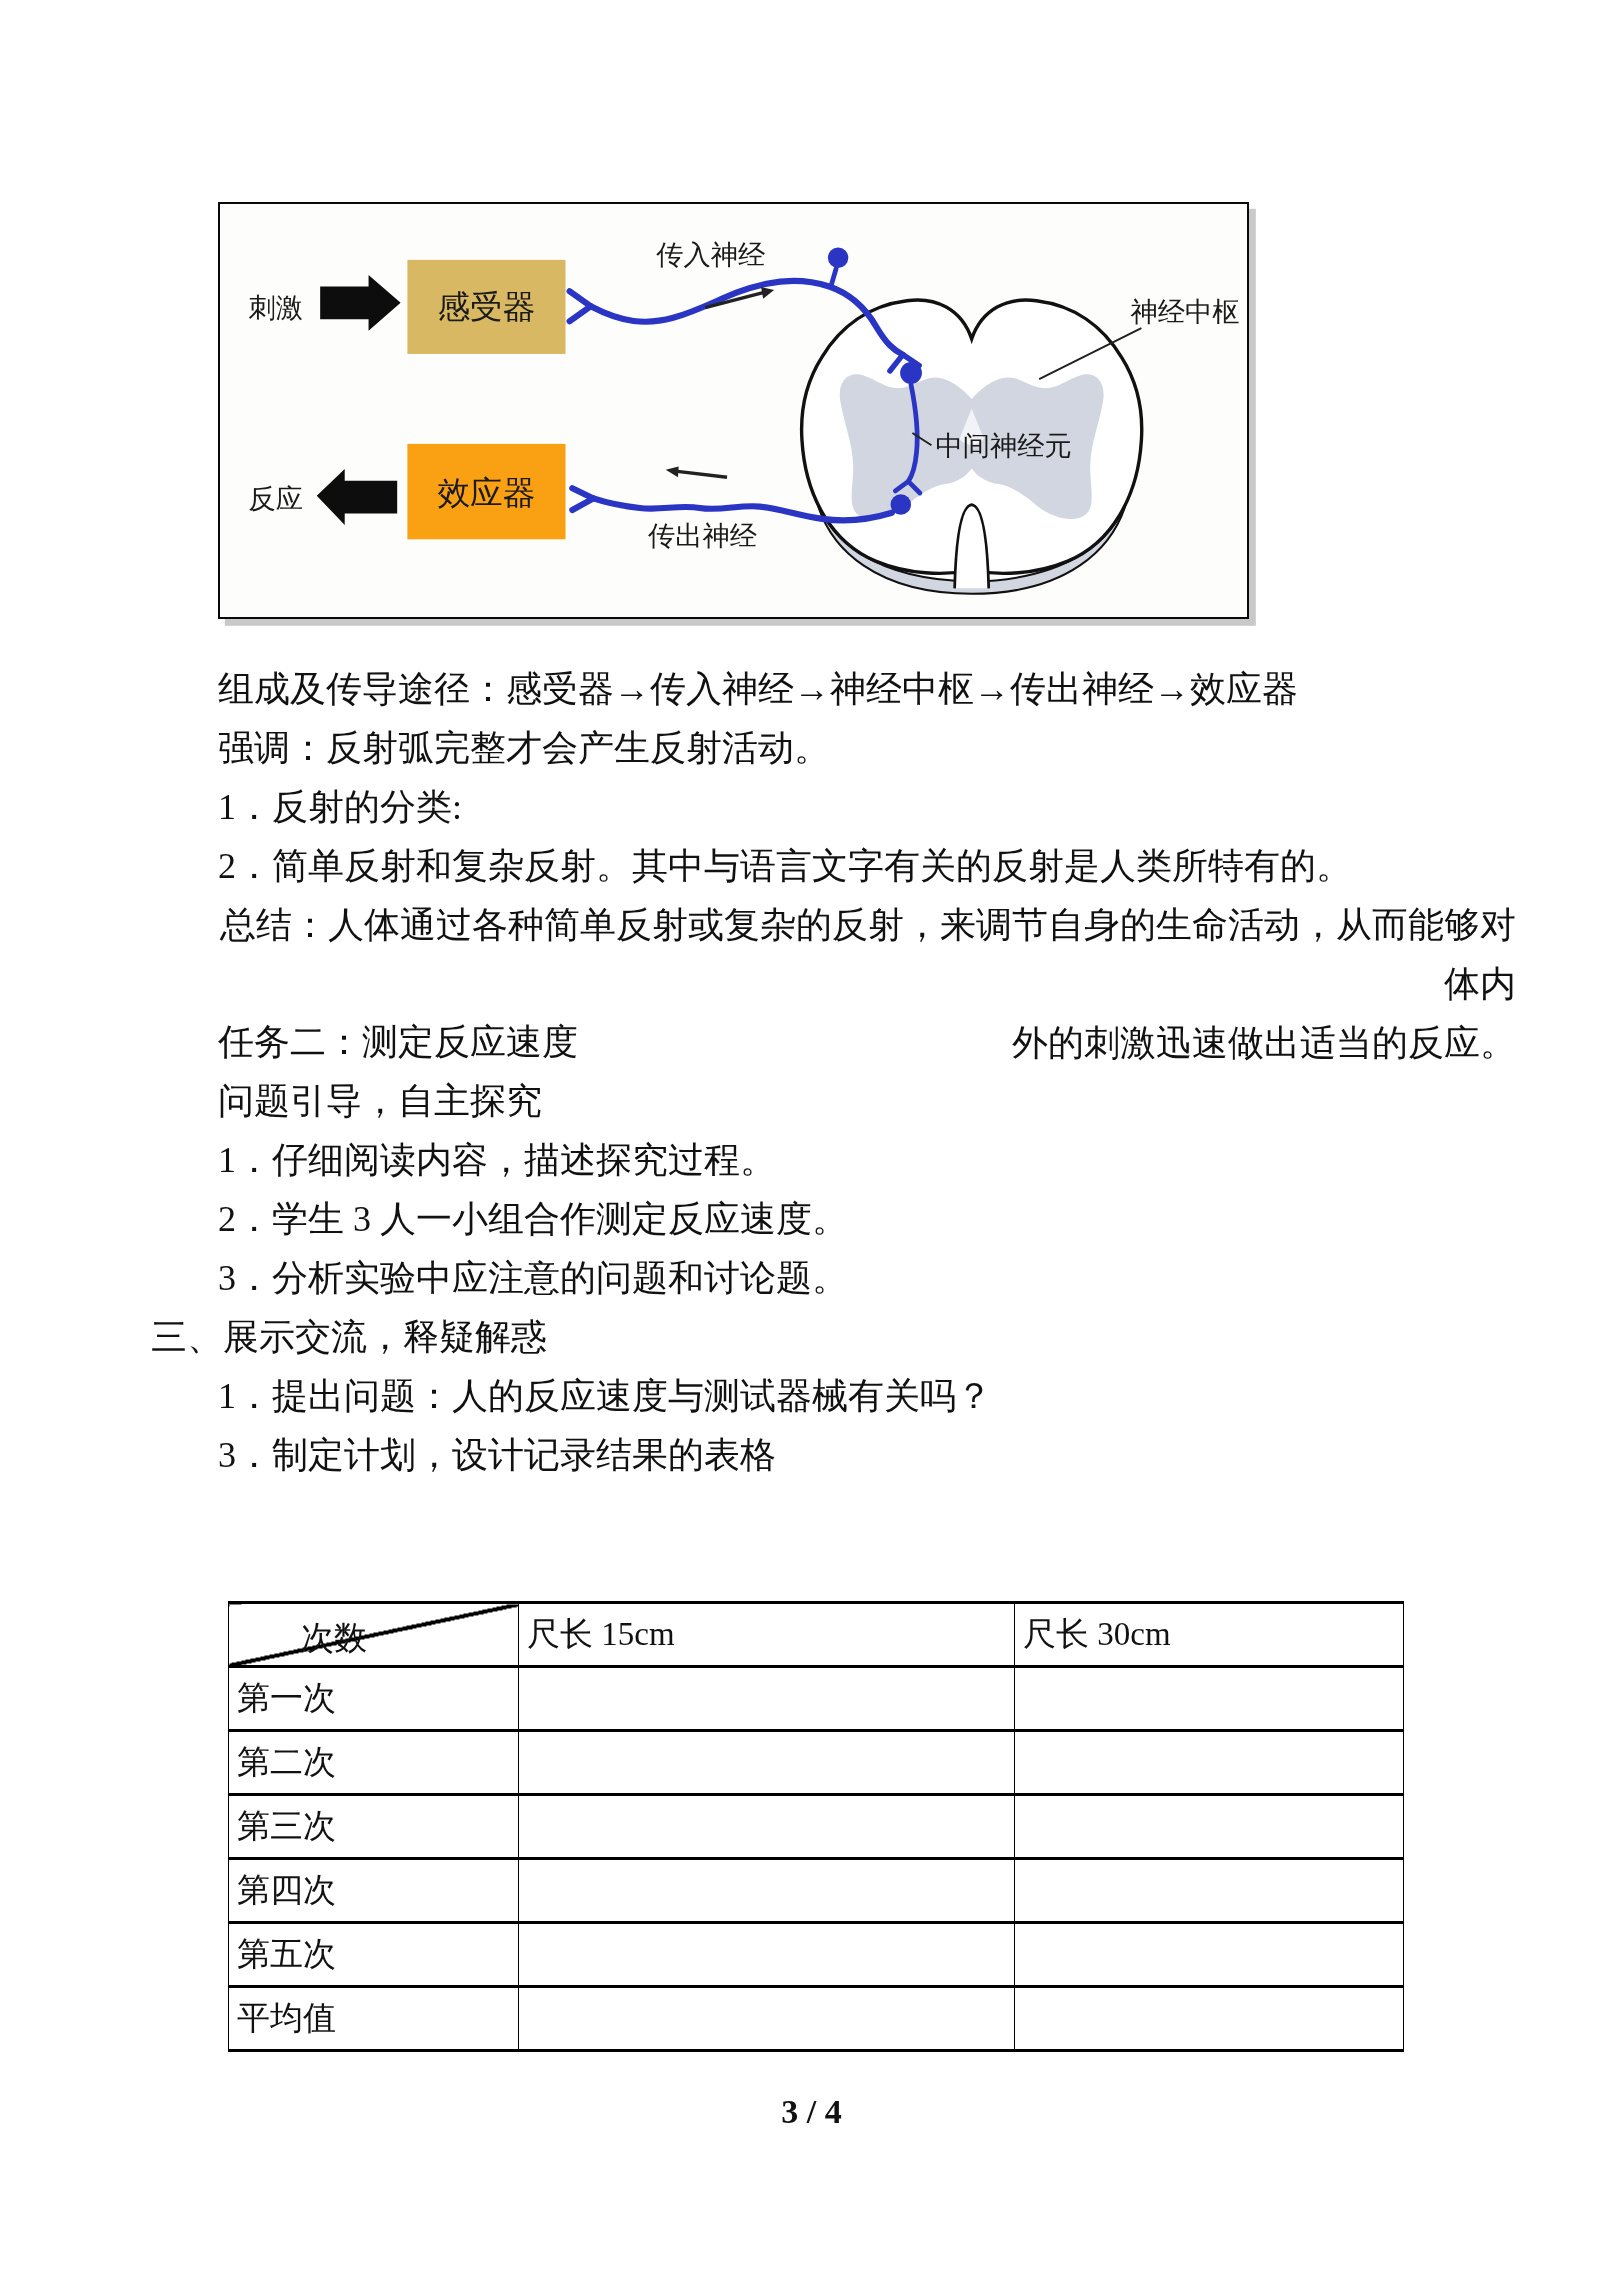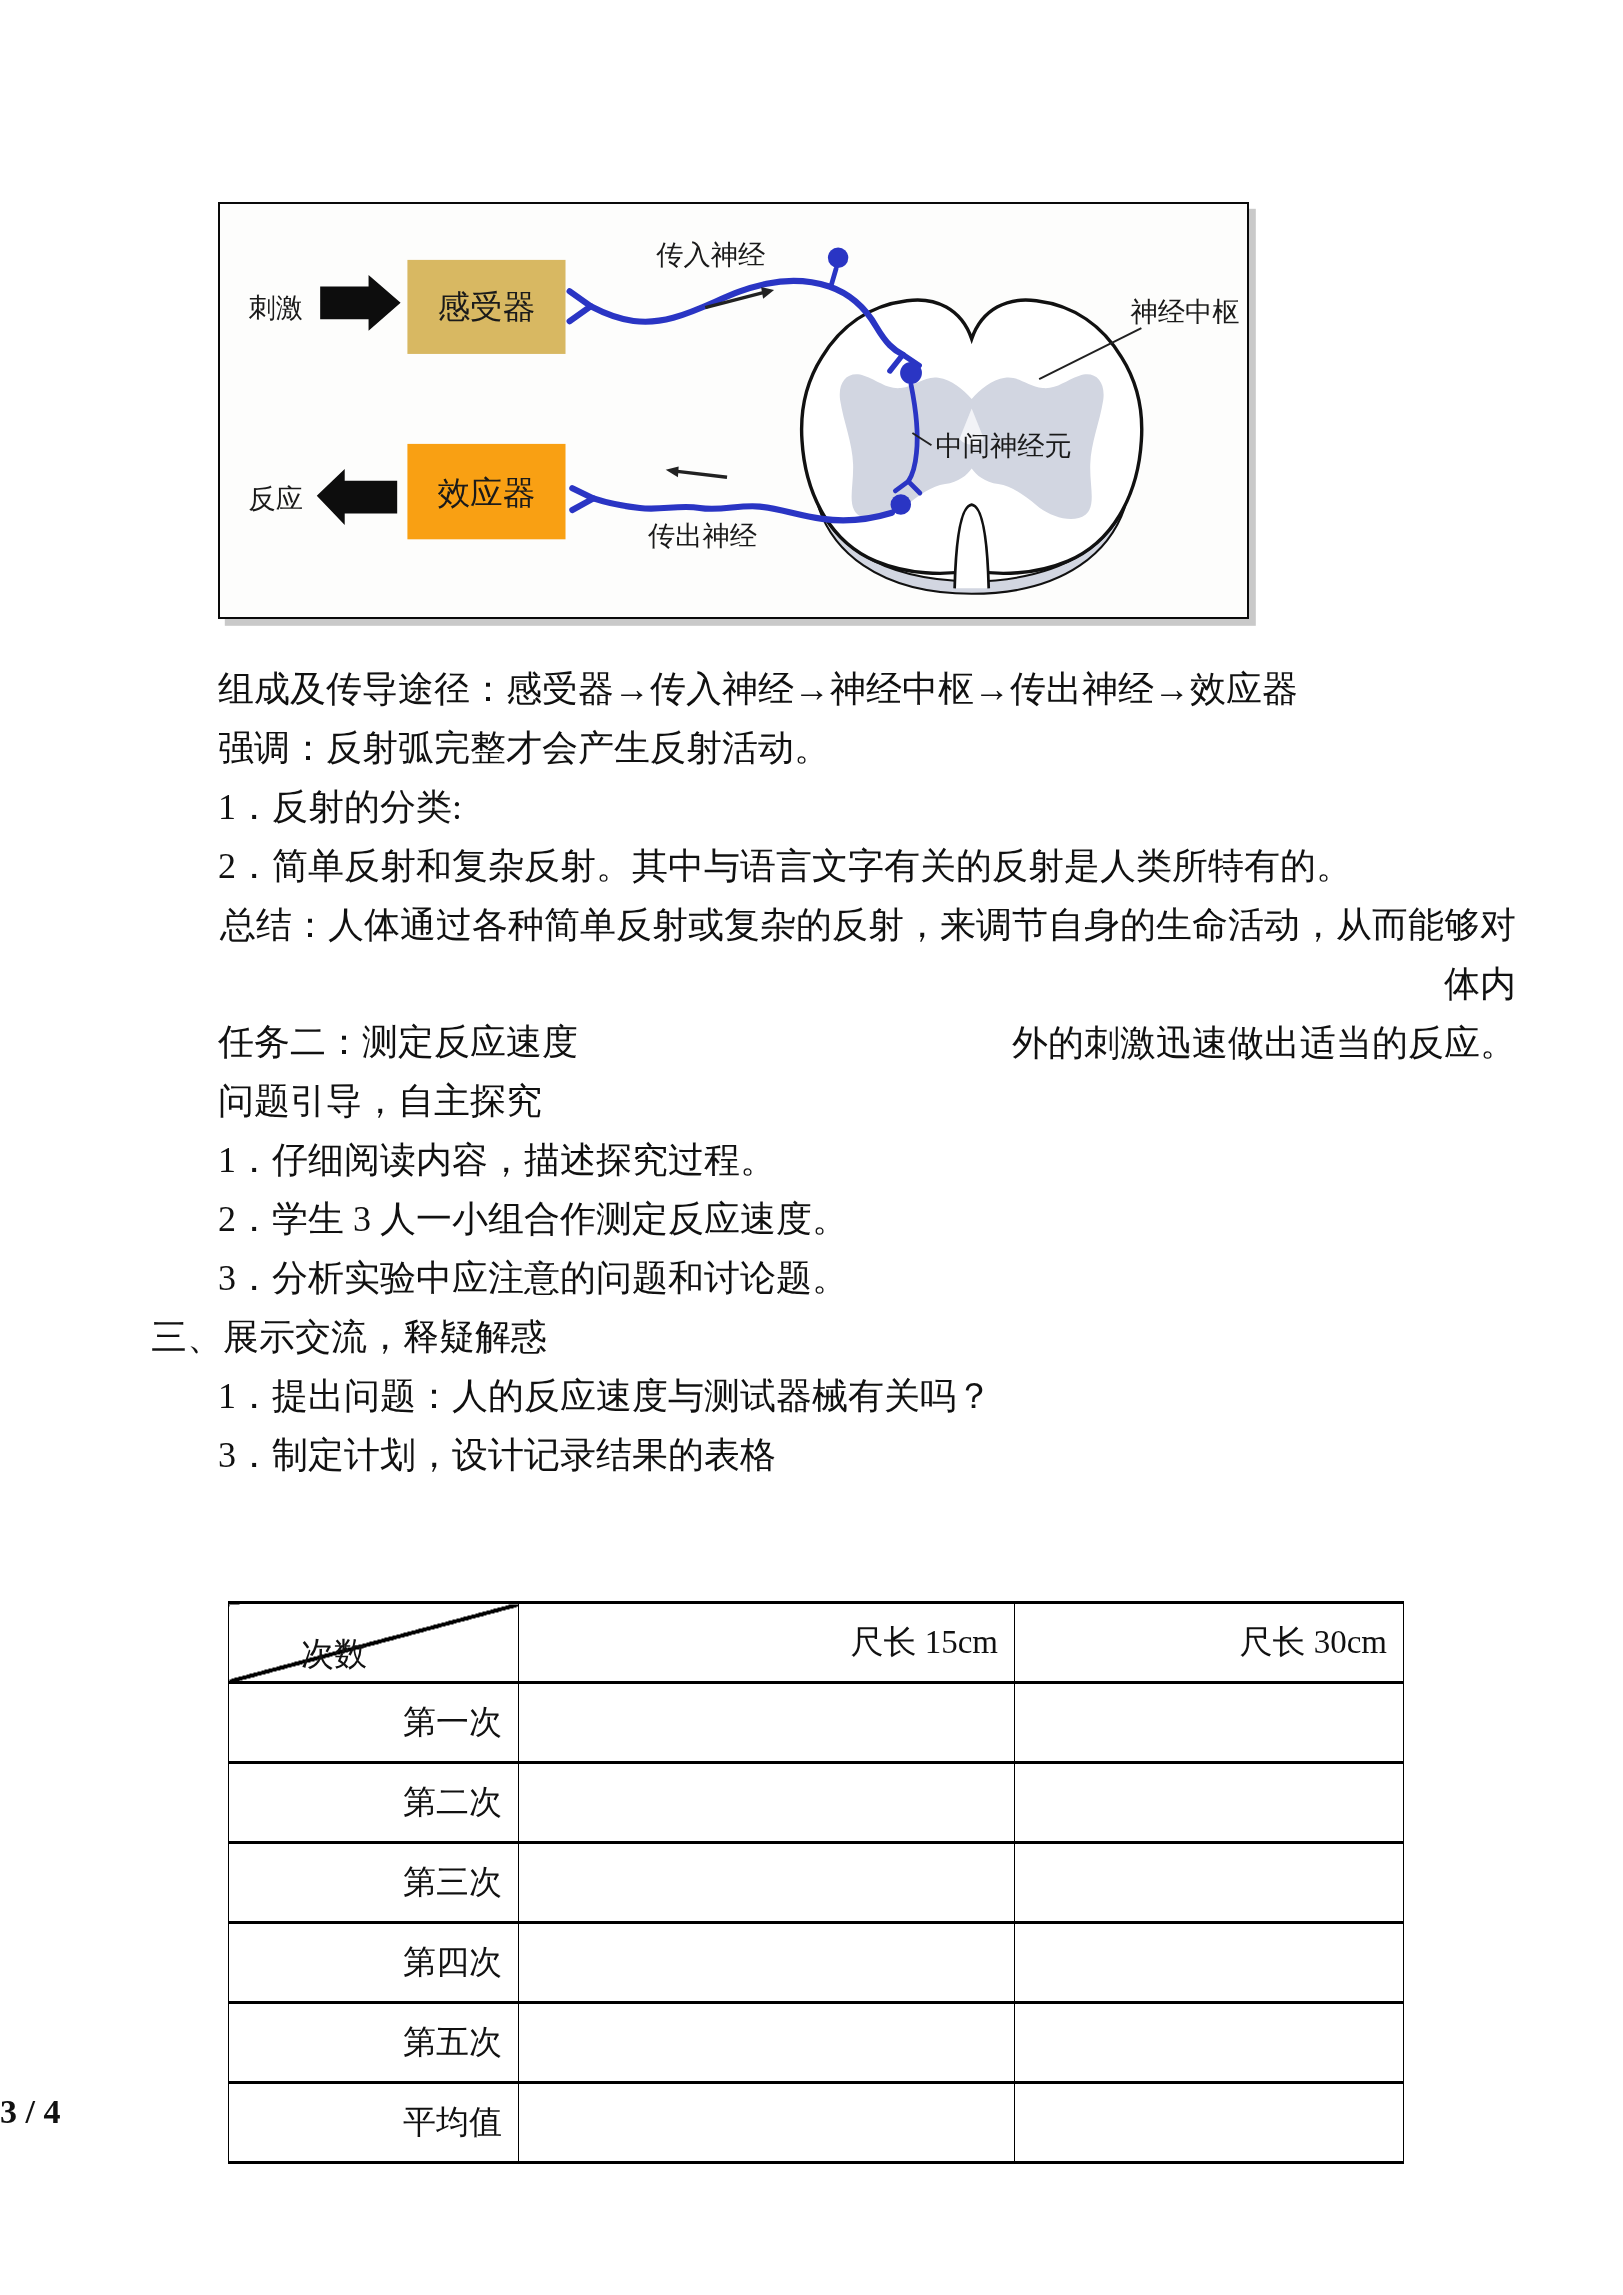--- a/index.html
+++ b/index.html
@@ -33,42 +33,42 @@
   #results-table{
     position:absolute;left:228px;top:1601px;
     width:1175px;
     border-collapse:collapse;
     table-layout:fixed;
     font-size:33px;
   }
   #results-table td,#results-table th{
     border-left:1.4px solid #000;border-right:1.4px solid #000;
     border-top:3.4px solid #000;border-bottom:3.4px solid #000;
-    padding:16px;text-align:right;vertical-align:middle;
+    padding:8px;text-align:left;vertical-align:middle;
     font-weight:normal;
     margin-left:26px;
   }
   #results-table tr.hdr{height:60px;}
   #results-table tr.datarow{height:47px;}
   th.corner-cell{
     position:relative;
     background:
       linear-gradient(to bottom right,
         transparent calc(50% - 2px),
         #000 calc(50% - 2px),
         #000 calc(50% + 2px),
         transparent calc(50% + 2px));
   }
   th.corner-cell span{
     position:absolute;left:72px;bottom:4.1px;
   }
   
   #page-footer{
     position:absolute;left:0;top:2093px;width:100%;
-    font-size:34px;font-weight:bold;
+    text-align:center;font-size:34px;font-weight:bold;
   }
 </style>
 </head>
 <body>
 
 <div id="page">
 
   <div id="diagram-frame">
     <svg viewBox="0 0 1507 606">
 

